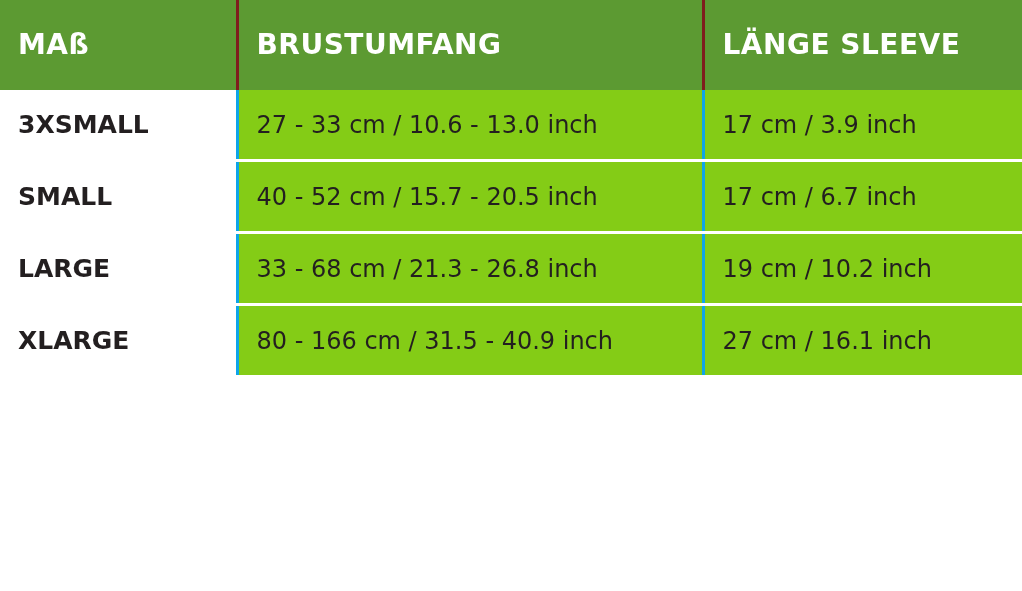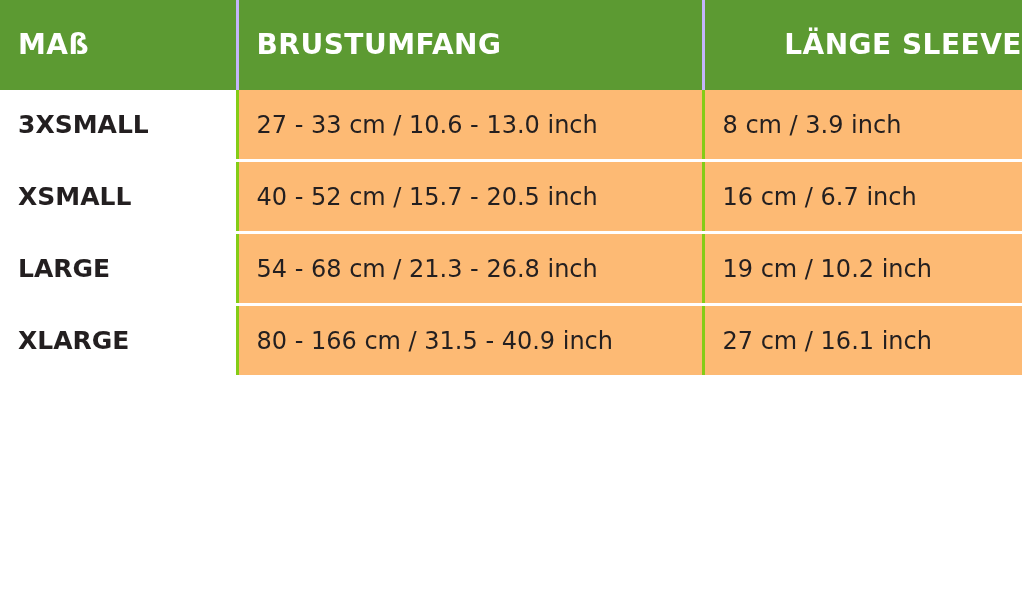--- a/index.html
+++ b/index.html
@@ -24,49 +24,48 @@
     table-layout: fixed;
   }
   table.size-table thead th {
     background: #5c9a32;
     color: #ffffff;
     font-size: 28px;
     font-weight: bold;
     text-align: left;
     padding: 14px 0 16px 18px;
     letter-spacing: 0.5px;
-    border-right: 3px solid #c4b5fd;
+    border-right: 3px solid #7f1d1d;
     vertical-align: middle;
     height: 60px;
   }
   table.size-table thead th:last-child {
     border-right: none;
-    text-align: right;
   }
   table.size-table tbody td {
     font-size: 24px;
     color: #231f20;
     padding: 12px 0 12px 18px;
-    border-right: 3px solid #84cc16;
+    border-right: 3px solid #0ea5e9;
     border-bottom: 3px solid #ffffff;
     vertical-align: middle;
     height: 45px;
     white-space: nowrap;
     overflow: hidden;
   }
   table.size-table tbody td:last-child {
     border-right: none;
   }
   table.size-table tbody td.col-size {
     font-weight: bold;
     background: #ffffff;
     font-size: 25px;
   }
   table.size-table tbody td.col-data {
-    background: #fdba74;
+    background: #84cc16;
     font-weight: normal;
   }
   table.size-table tbody tr:last-child td {
     border-bottom: none;
   }
   col.c1 { width: 237px; }
   col.c2 { width: 466px; }
   col.c3 { width: 319px; }
 </style>
 </head>
@@ -83,30 +82,30 @@
       <tr>
         <th>MAß</th>
         <th>BRUSTUMFANG</th>
         <th>LÄNGE SLEEVE</th>
       </tr>
     </thead>
     <tbody>
       <tr>
         <td class="col-size">3XSMALL</td>
         <td class="col-data">27 - 33 cm / 10.6 - 13.0 inch</td>
-        <td class="col-data">8 cm / 3.9 inch</td>
+        <td class="col-data">17 cm / 3.9 inch</td>
       </tr>
       <tr>
-        <td class="col-size">XSMALL</td>
+        <td class="col-size">SMALL</td>
         <td class="col-data">40 - 52 cm / 15.7 - 20.5 inch</td>
-        <td class="col-data">16 cm / 6.7 inch</td>
+        <td class="col-data">17 cm / 6.7 inch</td>
       </tr>
       <tr>
         <td class="col-size">LARGE</td>
-        <td class="col-data">54 - 68 cm / 21.3 - 26.8 inch</td>
+        <td class="col-data">33 - 68 cm / 21.3 - 26.8 inch</td>
         <td class="col-data">19 cm / 10.2 inch</td>
       </tr>
       <tr>
         <td class="col-size">XLARGE</td>
         <td class="col-data">80 - 166 cm / 31.5 - 40.9 inch</td>
         <td class="col-data">27 cm / 16.1 inch</td>
       </tr>
 
     </tbody>
   </table>

